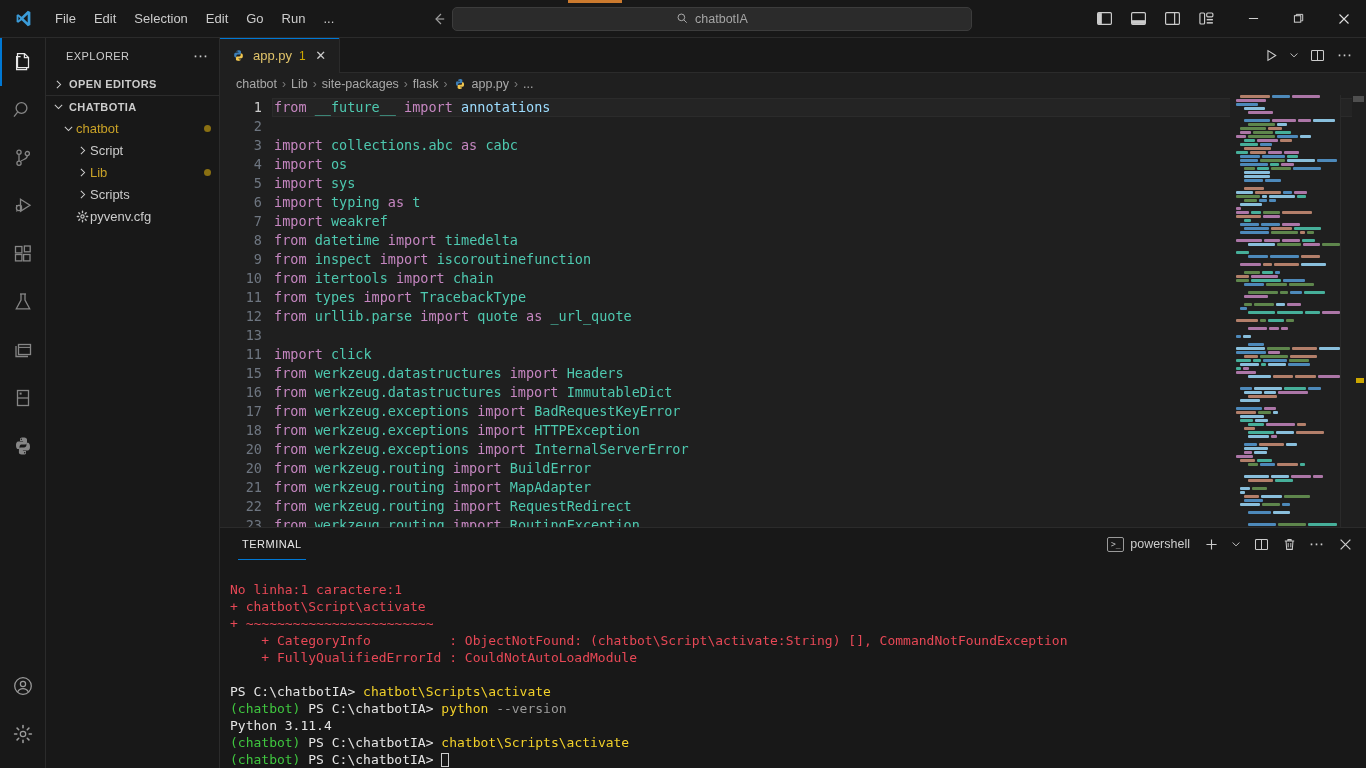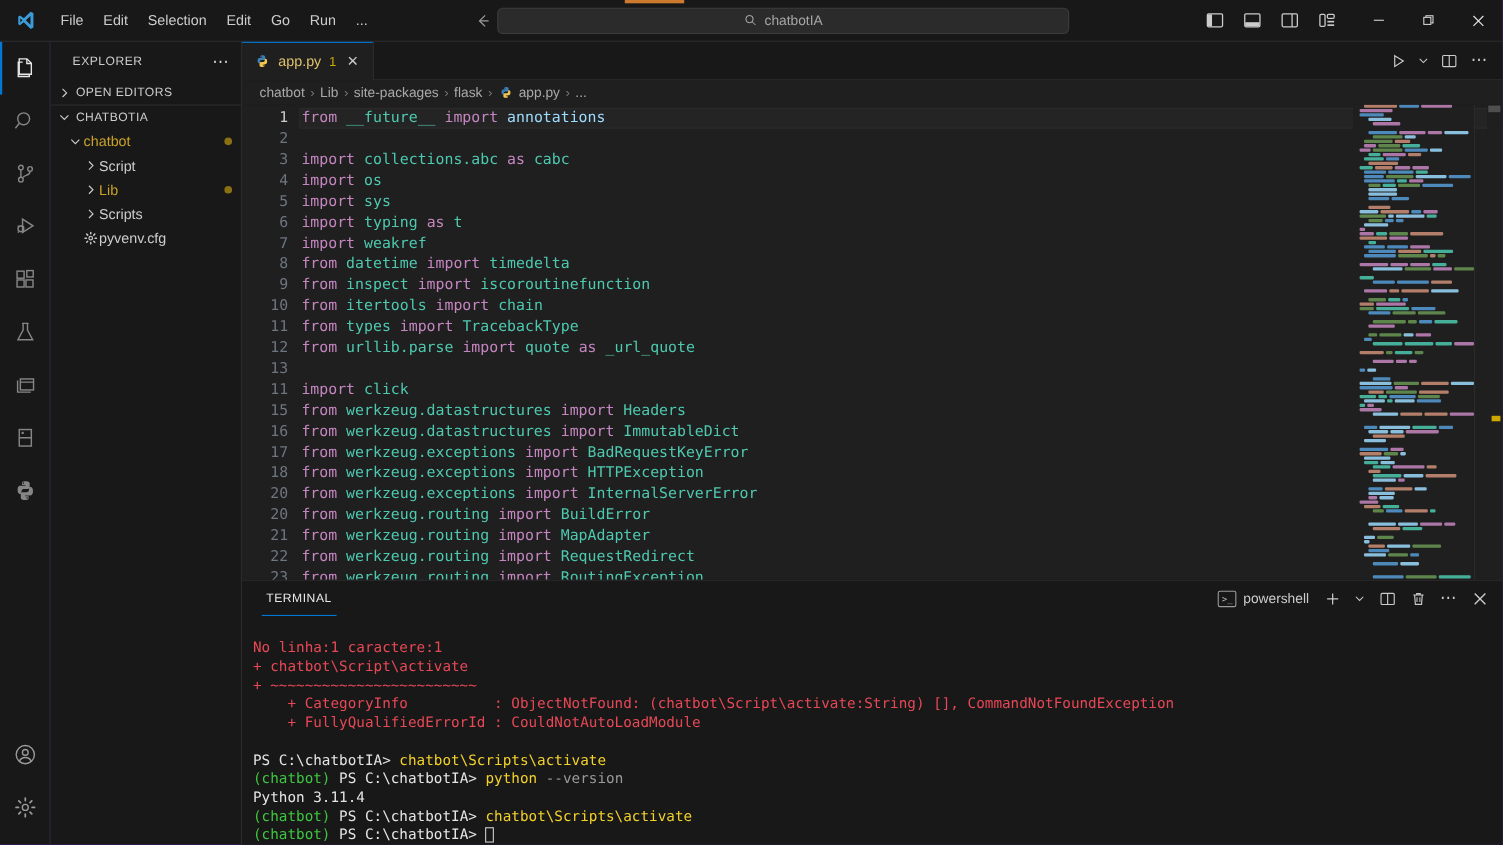--- a/index.html
+++ b/index.html
@@ -2,21 +2,21 @@
 <html><head>
 <meta charset="utf-8">
 <style>
   * { margin:0; padding:0; box-sizing:border-box; }
   html,body {
     width:1366px; height:768px; overflow:hidden;
     background:#1e1e1e; color:#cccccc;
     font-family:"Liberation Sans", sans-serif;
     font-size:13px; -webkit-font-smoothing:antialiased;
   }
-  #app { width:1366px; height:768px; display:flex; flex-direction:column; background:#6d28d9; }
+  #app { width:1366px; height:768px; display:flex; flex-direction:column; background:#4d7c0f; }
 
   
   .titlebar {
     height:38px; background:#181818; display:flex; align-items:center;
     flex:0 0 38px; border-bottom:1px solid #2b2b2b; position:relative;
   }
   .tb-logo { width:46px; display:flex; align-items:center; justify-content:center; }
   .tb-logo svg { width:19px; height:19px; }
   .tb-menu { display:flex; align-items:center; height:100%; }
   .tb-menu-item {
@@ -65,21 +65,21 @@
     border-right:1px solid #2b2b2b; min-height:0;
   }
   .sb-header {
     height:35px; display:flex; align-items:center; justify-content:space-between;
     padding:0 6px 0 20px; color:#cccccc; font-size:11px; letter-spacing:.45px;
     text-transform:uppercase; flex:0 0 35px;
   }
   .sb-dots { color:#cccccc; font-size:15px; letter-spacing:1px; padding:0 4px; }
   .sb-section {
     height:22px; display:flex; align-items:center; gap:3px; padding-left:4px;
-    font-size:11px; font-weight:normal; letter-spacing:.4px; color:#cccccc;
+    font-size:11px; font-weight:bold; letter-spacing:.4px; color:#cccccc;
     text-transform:uppercase; flex:0 0 22px; border-top:1px solid #2b2b2b;
   }
   .sb-section.noborder { border-top:none; }
   .chev { width:16px; height:16px; display:inline-flex; align-items:center; justify-content:center; color:#cccccc; }
   .sb-tree { flex:1 1 auto; overflow:hidden; }
   .tree-row {
     height:22px; display:flex; align-items:center; font-size:13px; color:#cccccc;
     padding-right:8px; white-space:nowrap;
   }
   .tree-row .name { flex:1 1 auto; overflow:hidden; text-overflow:ellipsis; }

